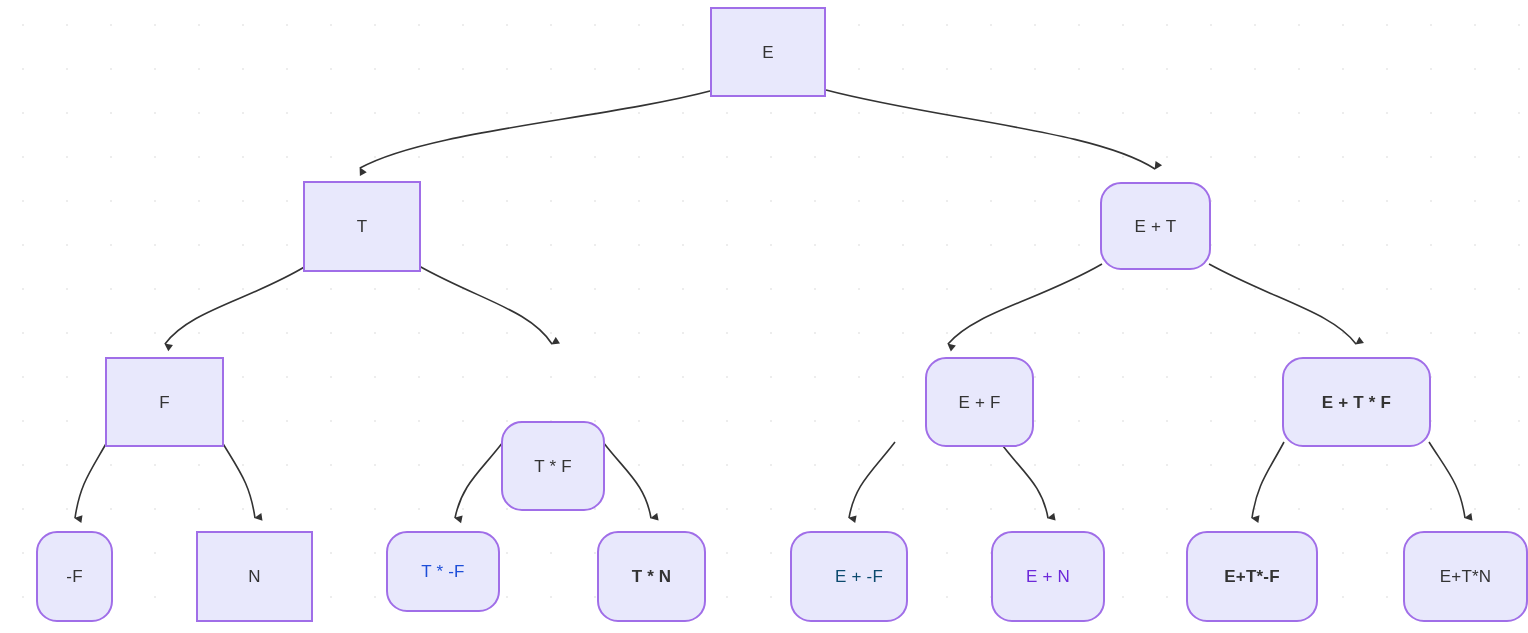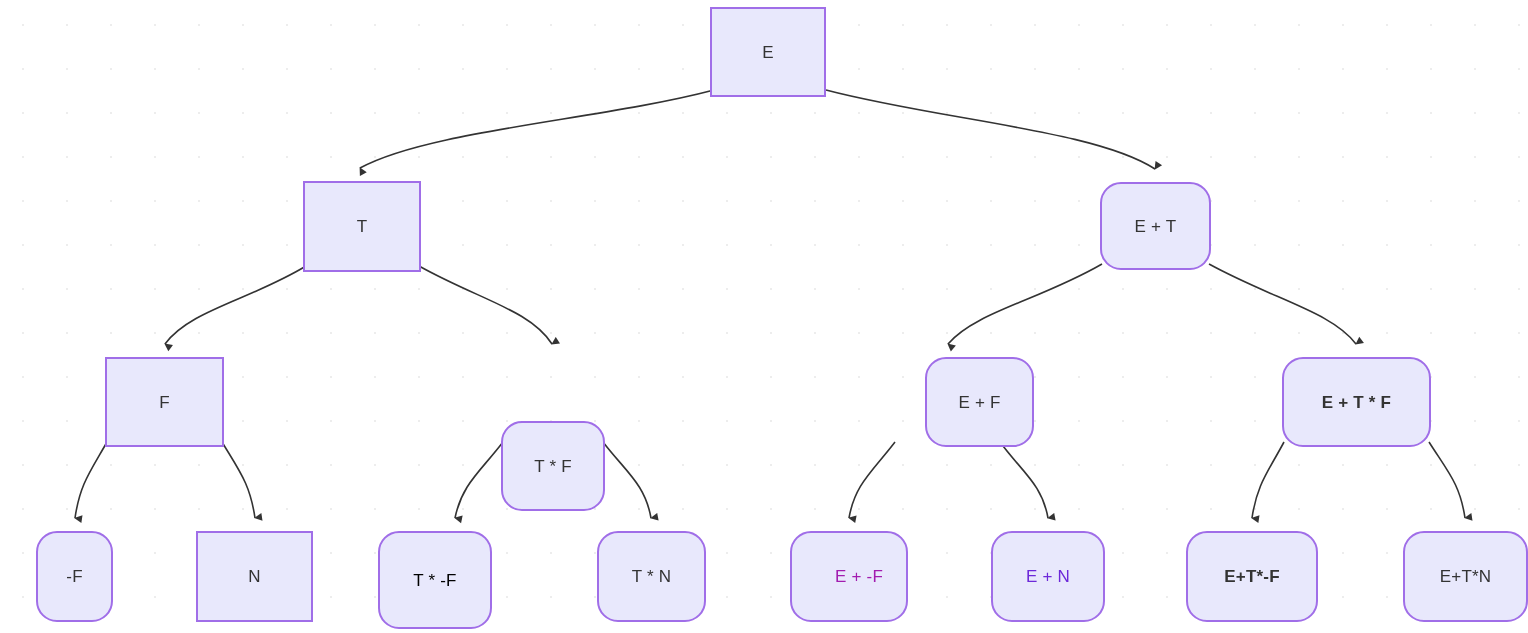--- a/index.html
+++ b/index.html
@@ -97,27 +97,27 @@
       </div>
       <div class="node rounded" style="left: 1282px; top: 357px; width: 149px; height: 90px; background: rgb(232, 232, 252); border-color: rgb(160, 110, 232); color: rgb(51, 51, 51); font-weight: bold;">
         <span class="node-label">E + T * F</span>
       </div>
       <div class="node rounded" style="left: 36px; top: 531px; width: 77px; height: 91px; background: rgb(232, 232, 252); border-color: rgb(160, 110, 232); color: rgb(51, 51, 51);">
         <span class="node-label">-F</span>
       </div>
       <div class="node sharp" style="left: 196px; top: 531px; width: 117px; height: 91px; background: rgb(232, 232, 252); border-color: rgb(160, 110, 232); color: rgb(51, 51, 51);">
         <span class="node-label">N</span>
       </div>
-      <div class="node rounded" style="left: 378px; top: 531px; width: 114px; height: 98px; background: rgb(232, 232, 252); border-color: rgb(160, 110, 232); color: #000000;">
+      <div class="node rounded" style="left: 386px; top: 531px; width: 114px; height: 81px; background: rgb(232, 232, 252); border-color: rgb(160, 110, 232); color: #1d4ed8;">
         <span class="node-label">T * -F</span>
       </div>
-      <div class="node rounded" style="left: 597px; top: 531px; width: 109px; height: 91px; background: rgb(232, 232, 252); border-color: rgb(160, 110, 232); color: rgb(51, 51, 51);">
+      <div class="node rounded" style="left: 597px; top: 531px; width: 109px; height: 91px; background: rgb(232, 232, 252); border-color: rgb(160, 110, 232); color: rgb(51, 51, 51); font-weight: bold;">
         <span class="node-label">T * N</span>
       </div>
-      <div class="node rounded" style="left: 790px; top: 531px; width: 118px; height: 91px; background: rgb(232, 232, 252); border-color: rgb(160, 110, 232); color: #a21caf; padding-left: 20px;">
+      <div class="node rounded" style="left: 790px; top: 531px; width: 118px; height: 91px; background: rgb(232, 232, 252); border-color: rgb(160, 110, 232); color: #0c4a6e; padding-left: 20px;">
         <span class="node-label">E + -F</span>
       </div>
       <div class="node rounded" style="left: 991px; top: 531px; width: 114px; height: 91px; background: rgb(232, 232, 252); border-color: rgb(160, 110, 232); color: #6d28d9;">
         <span class="node-label">E + N</span>
       </div>
       <div class="node rounded" style="left: 1186px; top: 531px; width: 132px; height: 91px; background: rgb(232, 232, 252); border-color: rgb(160, 110, 232); color: rgb(51, 51, 51); font-weight: bold;">
         <span class="node-label">E+T*-F</span>
       </div>
       <div class="node rounded" style="left: 1403px; top: 531px; width: 125px; height: 91px; background: rgb(232, 232, 252); border-color: rgb(160, 110, 232); color: rgb(51, 51, 51);">
         <span class="node-label">E+T*N</span>

